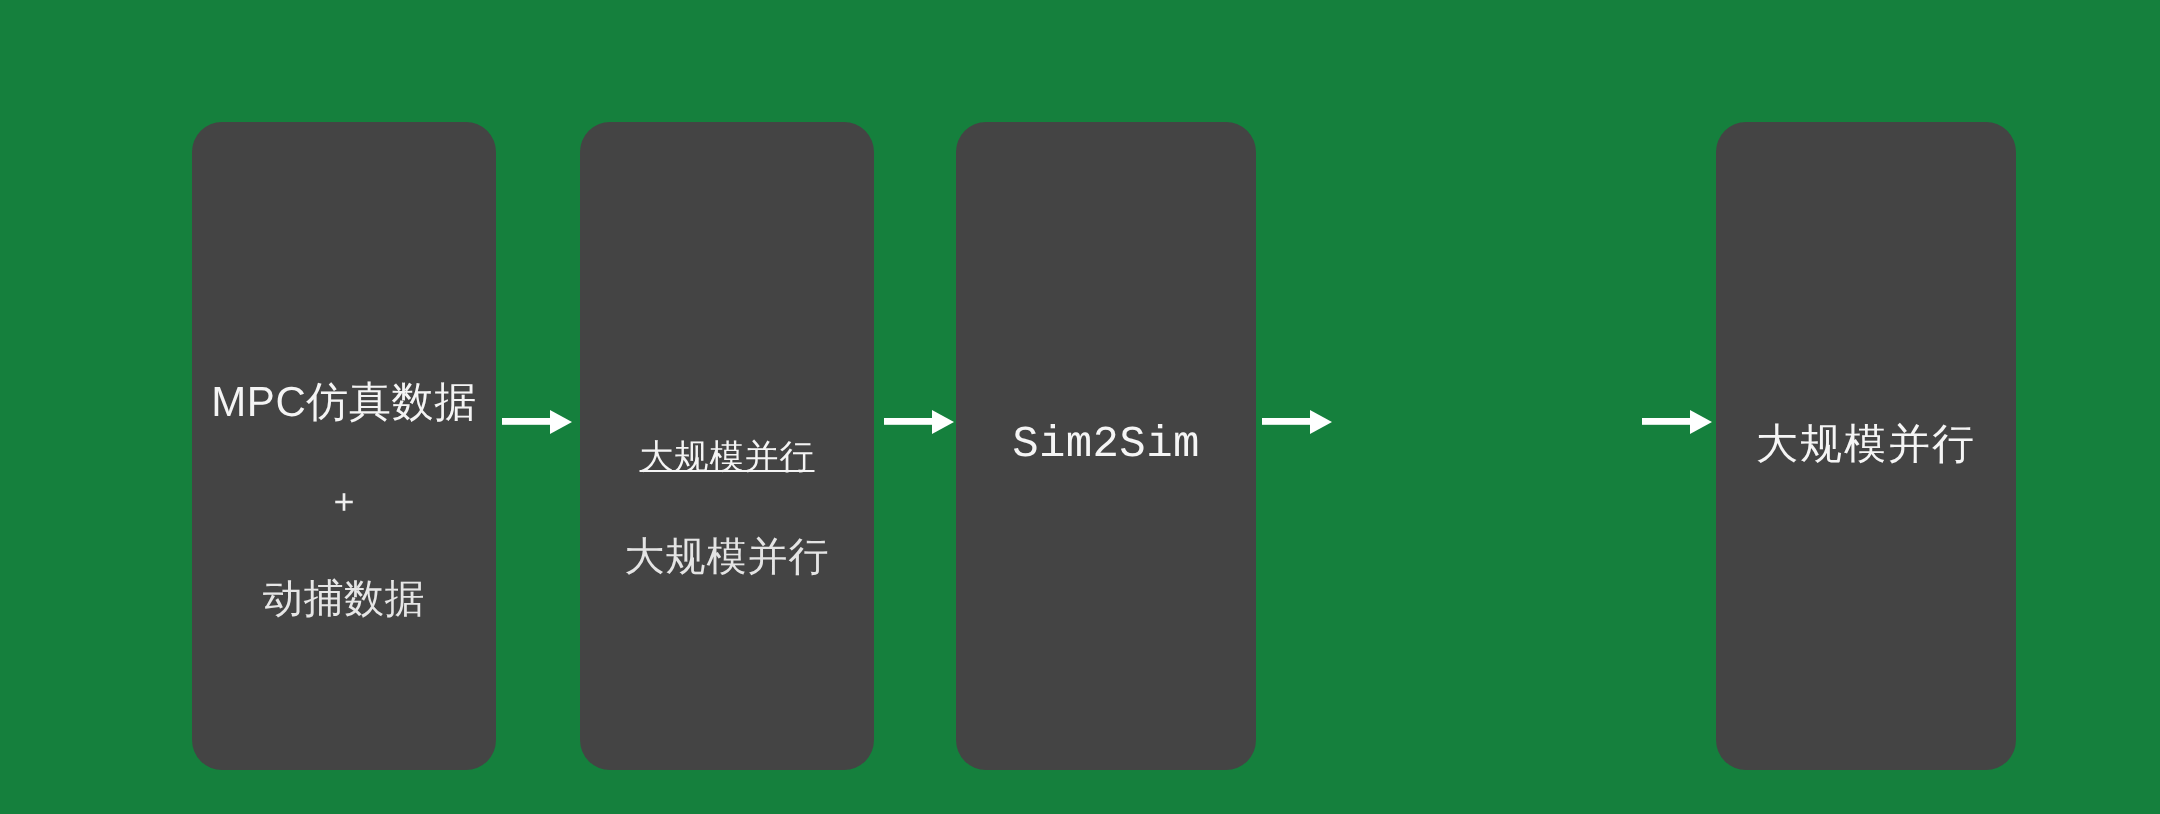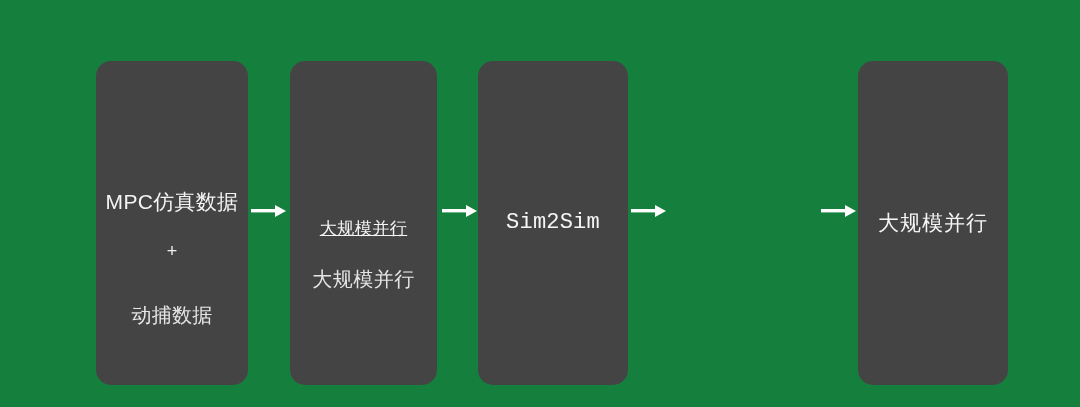--- a/index.html
+++ b/index.html
@@ -75,21 +75,21 @@
   }
   .box-1 .line-plus {
     font-size: 18px;
     line-height: 24px;
     margin-top: 24px;
     color: #eeeeee;
   }
   .box-1 .line-secondary {
     font-size: 20px;
     line-height: 26px;
-    margin-top: 39px;
+    margin-top: 24px;
     letter-spacing: 0.3px;
     color: #e6e6e6;
   }
 
   
   .box-2 .line-primary {
     font-size: 17px;
     line-height: 26px;
     letter-spacing: 0.5px;
     color: #f4f4f4;

